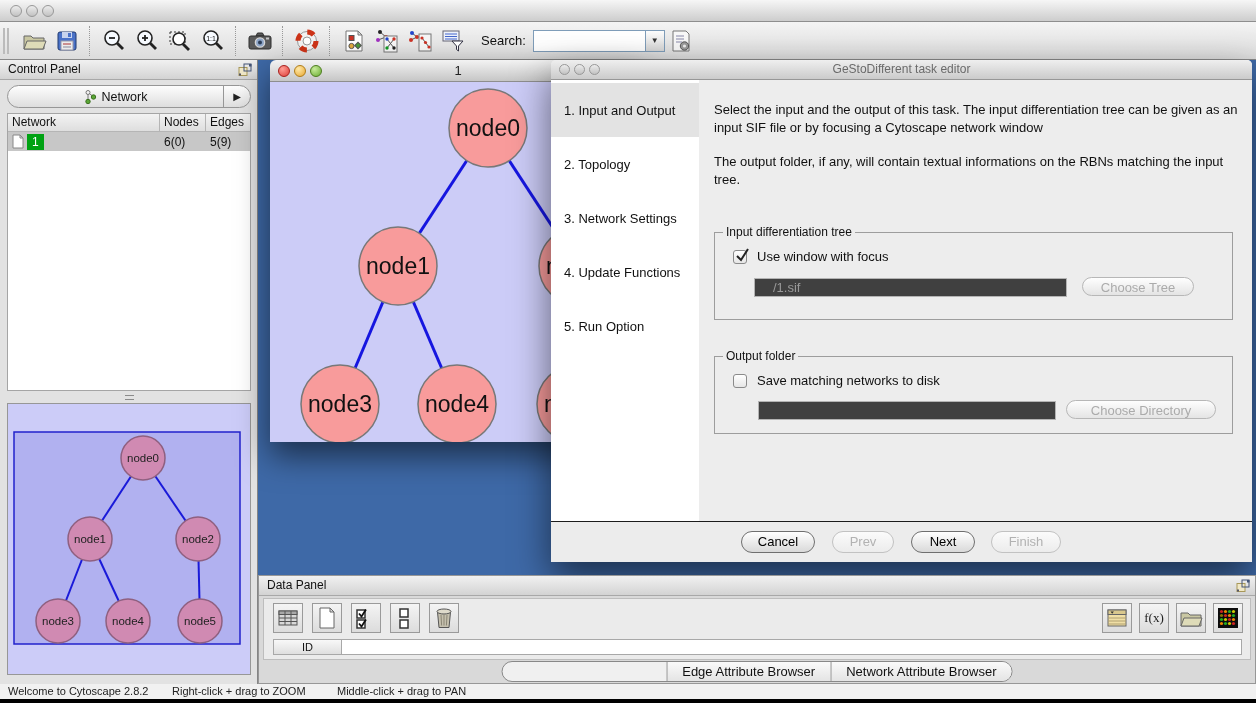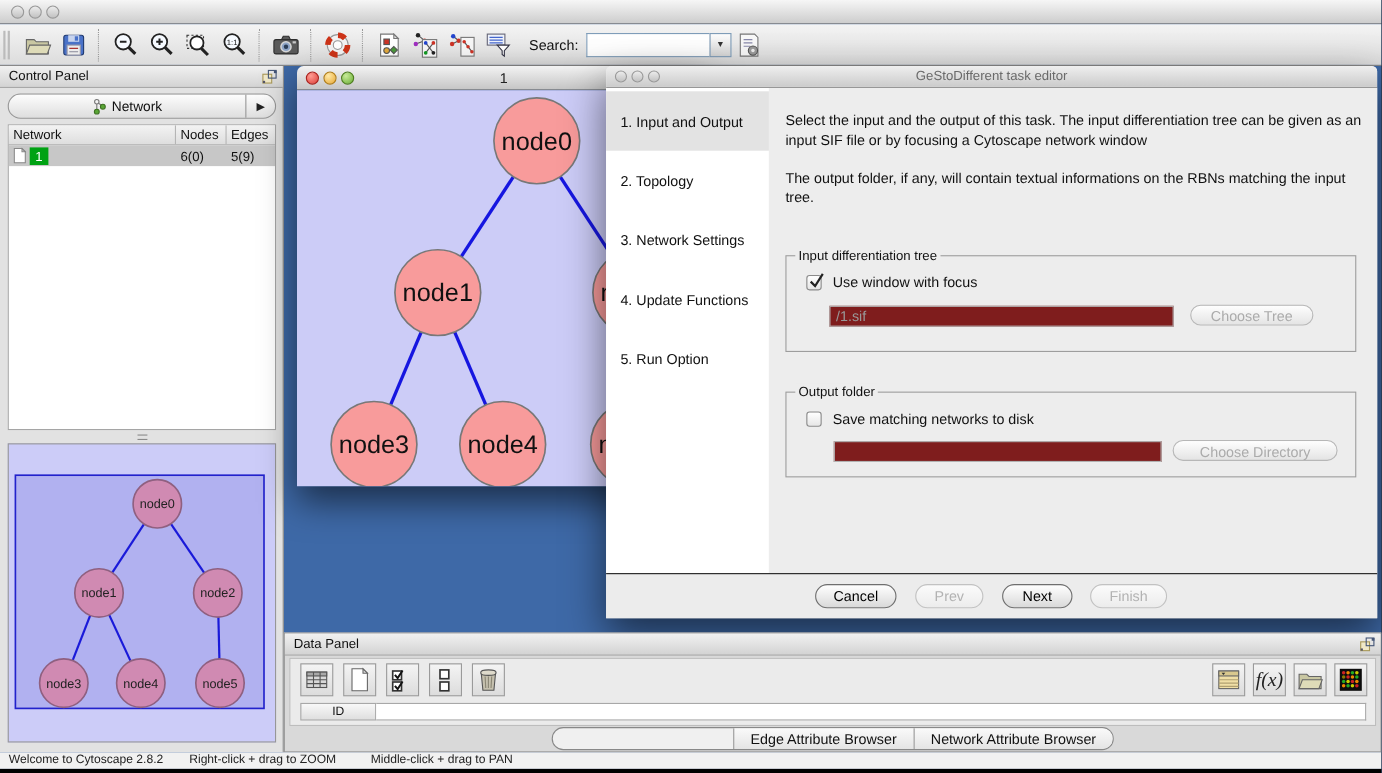--- a/index.html
+++ b/index.html
@@ -85,22 +85,22 @@
   .dlg-p.p1{top:21px;} .dlg-p.p2{top:73px;}
   .group{position:absolute;left:15px;width:519px;box-sizing:border-box;border:1px solid #9d9d9d;}
   .group.input{top:152px;height:88px;} .group.output{top:276px;height:78px;}
   .legend{position:absolute;left:8px;top:-8px;background:#ededed;padding:0 3px;font-size:12px;line-height:14px;text-align:center;}
   .chk-row{position:absolute;left:18px;top:16px;display:flex;align-items:center;}
   .checkbox{width:14px;height:14px;box-sizing:border-box;border:1px solid #8a8a8a;border-radius:3px;
     background:linear-gradient(#fff,#e6e6e6);position:relative;margin-right:10px;flex:0 0 auto;}
   .checkbox .check{display:none;position:absolute;left:0px;top:-4px;}
   .checkbox.active .check{display:block;}
   .chk-label{font-size:13px;}
-  .field{position:absolute;height:19px;box-sizing:border-box;border:1px solid #b3b3b3;background:#7f1d1d;
-    font-size:13px;padding:0 5px;font-family:inherit;outline:none;}
+  .field{position:absolute;height:19px;box-sizing:border-box;border:1px solid #b3b3b3;background:#404040;
+    font-size:13px;padding:0 18px;font-family:inherit;outline:none;}
   .group.input .field{left:39px;top:45px;width:313px;color:#999;}
   .group.output .field{left:43px;top:44px;width:298px;color:#333;}
   .pill-btn{position:absolute;height:19px;box-sizing:border-box;border:1px solid #b7b7b7;border-radius:11px;
     background:linear-gradient(#fefefe,#e4e4e4);font-size:13px;color:#ababab;text-align:center;
     line-height:19px;font-family:inherit;}
   .group.input .pill-btn{left:367px;top:44px;width:112px;}
   .group.output .pill-btn{left:351px;top:43px;width:150px;}
   .dlg-footer{position:absolute;left:0;right:0;bottom:0;height:41px;box-sizing:border-box;
     border-top:1px solid #1c1c1c;background:#ececec;}
   .fbtn{position:absolute;top:9px;height:22px;box-sizing:border-box;border-radius:11px;font-size:13px;
@@ -129,21 +129,21 @@
     border-left:1px solid #999;white-space:nowrap;}
   .dp-tab:first-child{border-left:none;margin-top:42px;}
   .dp-tab.active{background:linear-gradient(#cfcfcf,#bcbcbc);}
 
   
   .status-bar{position:absolute;left:0;top:684px;width:100%;height:15px;background:#f1f1f1;font-size:11px;color:#222;}
   .status-bar span{position:absolute;top:0;line-height:15px;white-space:nowrap;}
   .sb-welcome{left:8px;} .sb-zoom{left:172px;} .sb-pan{left:337px;}
   .bottom-strip{position:absolute;left:0;top:699px;width:100%;height:4px;background:#000;}
 
-  .fx-text{font-style:italic;font-family:"Liberation Serif",serif;font-size:18px;color:#222;}
+  .fx-text{font-family:"Liberation Serif",serif;font-size:13px;color:#222;}
 </style>
 </head>
 <body>
 
 <div class="screen">
 
   <div class="mac-titlebar">
     <span class="tl inactive" style="left:10px"></span>
     <span class="tl inactive" style="left:26px"></span>
     <span class="tl inactive" style="left:42px"></span>

